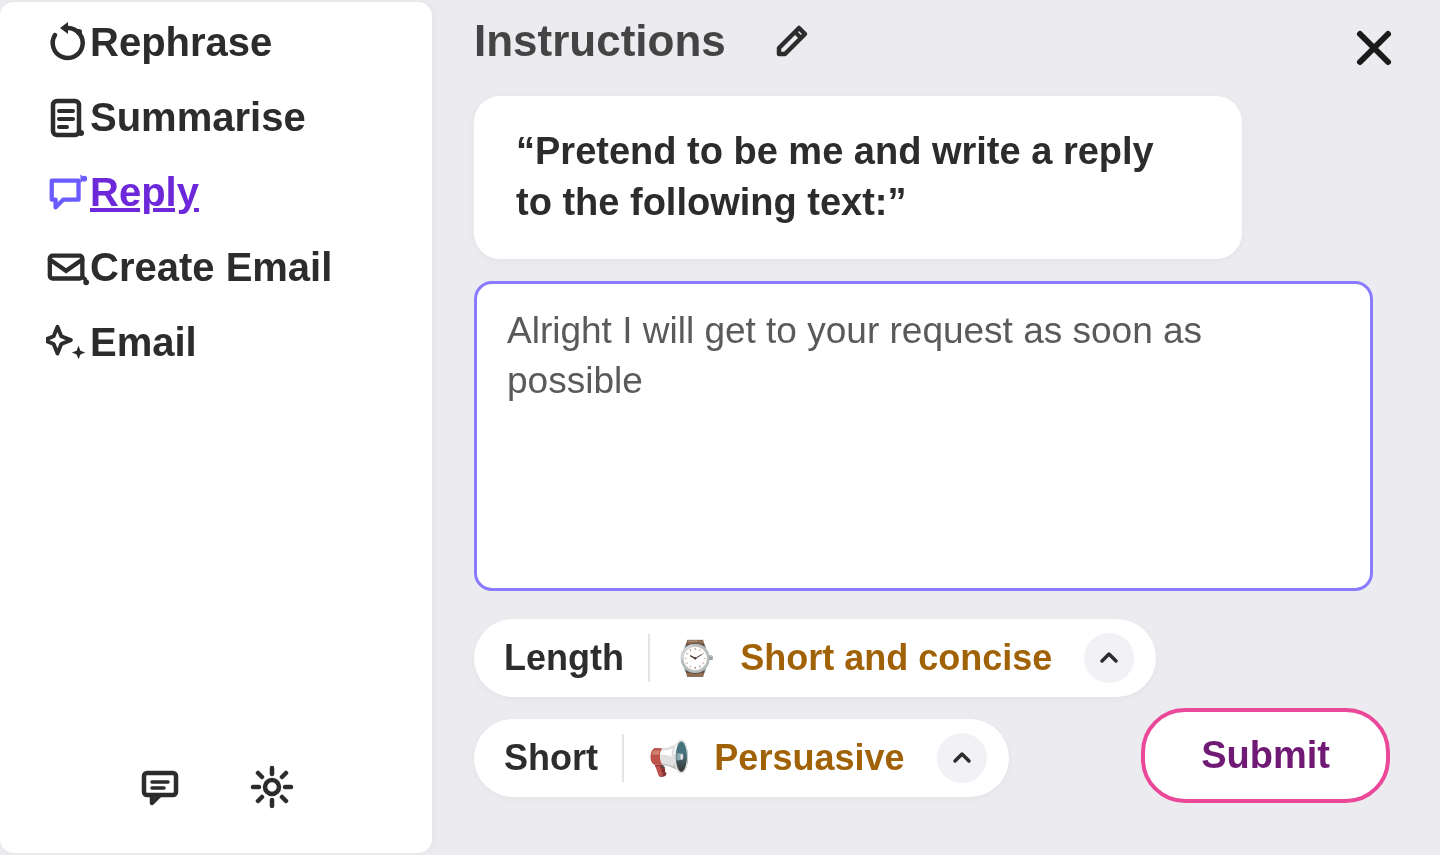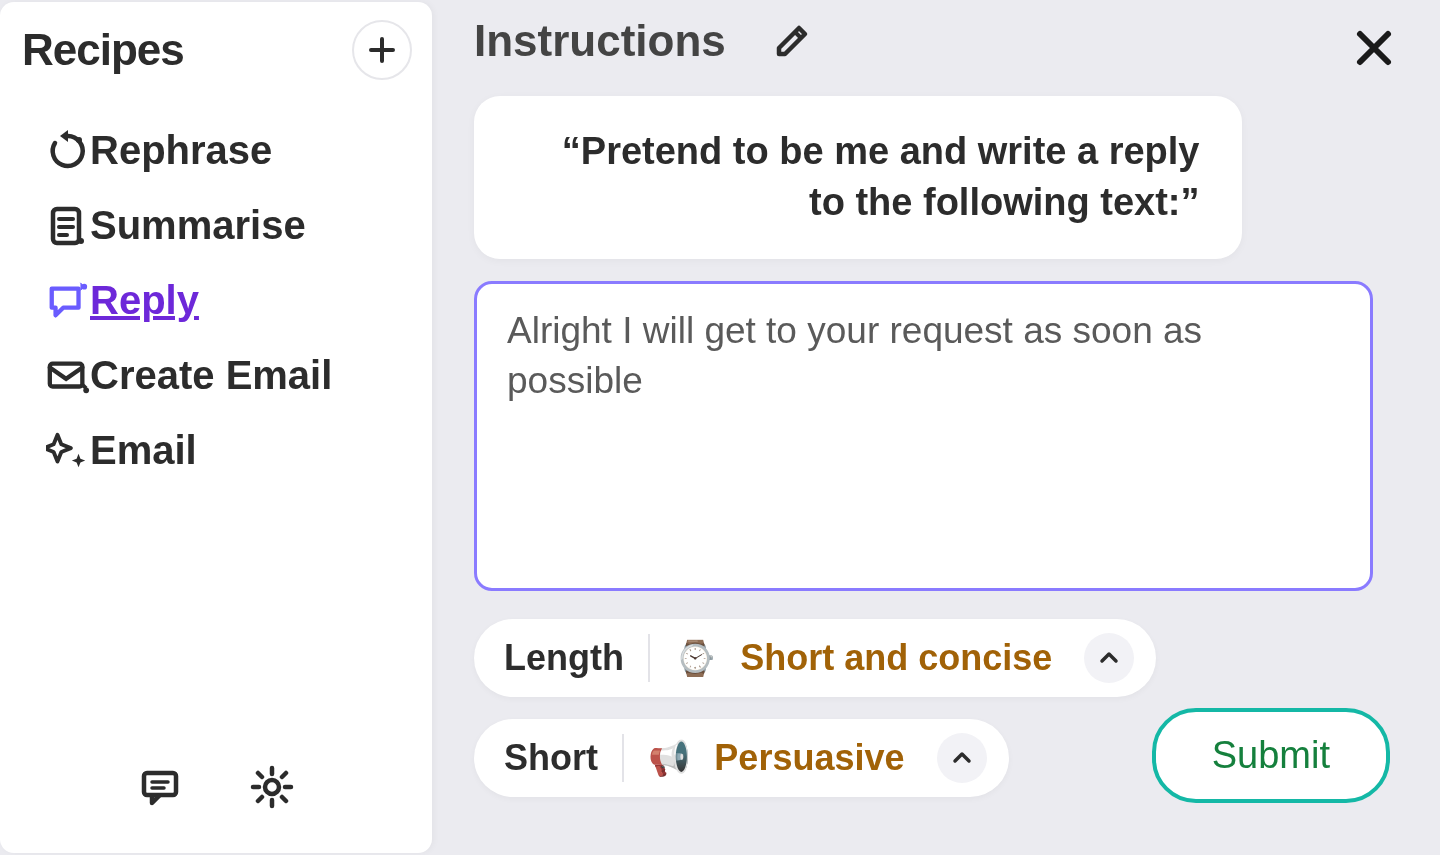--- a/index.html
+++ b/index.html
@@ -77,21 +77,20 @@
     background: #fff;
     border-radius: 26px;
     padding: 30px 42px;
     font-size: 38px;
     font-weight: 800;
     color: #2c2c2c;
     line-height: 1.35;
     width: 82%;
     box-shadow: 0 2px 8px rgba(0,0,0,0.04);
     margin-bottom: 22px;
-    text-align: right;
   }
   .textarea-wrap {
     border: 3px solid #8a7bff;
     border-radius: 18px;
     background: #fff;
     width: 96%;
     height: 310px;
     padding: 22px 30px;
     margin-bottom: 28px;
   }
@@ -118,41 +117,33 @@
   .option-value { font-size: 36px; font-weight: 700; color: #a16207; }
   .chevron-btn {
     width: 50px; height:50px; border-radius:50%;
     background:#f2f2f6; display:flex;align-items:center;justify-content:center; cursor:pointer;
     margin-left:8px;
   }
 
   .submit-btn {
     position: absolute;
     right: 50px; bottom: 52px;
-    border: 4px solid #14b8a6;
-    color: #15803d;
-    background: #fff;
-    font-size: 38px; font-weight: 400;
+    border: 4px solid #ec4899;
+    color: #701a75;
+    background: #fff;
+    font-size: 38px; font-weight: 700;
     padding: 22px 56px;
     border-radius: 44px;
     cursor: pointer;
   }
 </style>
 </head>
 <body>
 
 <div class="sidebar">
-  <div class="sidebar-header">
-    <div class="sidebar-title">Recipes</div>
-    <div class="add-btn">
-      <svg width="30" height="30" viewBox="0 0 30 30">
-          <path d="M15 4 V26 M4 15 H26" stroke="#2c2c2c" stroke-width="4" stroke-linecap="round"></path>
-        </svg>
-    </div>
-  </div>
 
   <div class="recipe-list">
     <div class="recipe-item">
       <span class="recipe-icon">
         <svg width="42" height="42" viewBox="0 0 42 42" fill="none">
             <path d="M21 6 A15 15 0 1 1 8 13" stroke="#2c2c2c" stroke-width="4.5" stroke-linecap="round"></path>
             <path d="M21 0 L21 12 L13 6 Z" fill="#2c2c2c"></path>
             <circle cx="32" cy="10" r="3" fill="#2c2c2c"></circle>
           </svg>
       </span>

